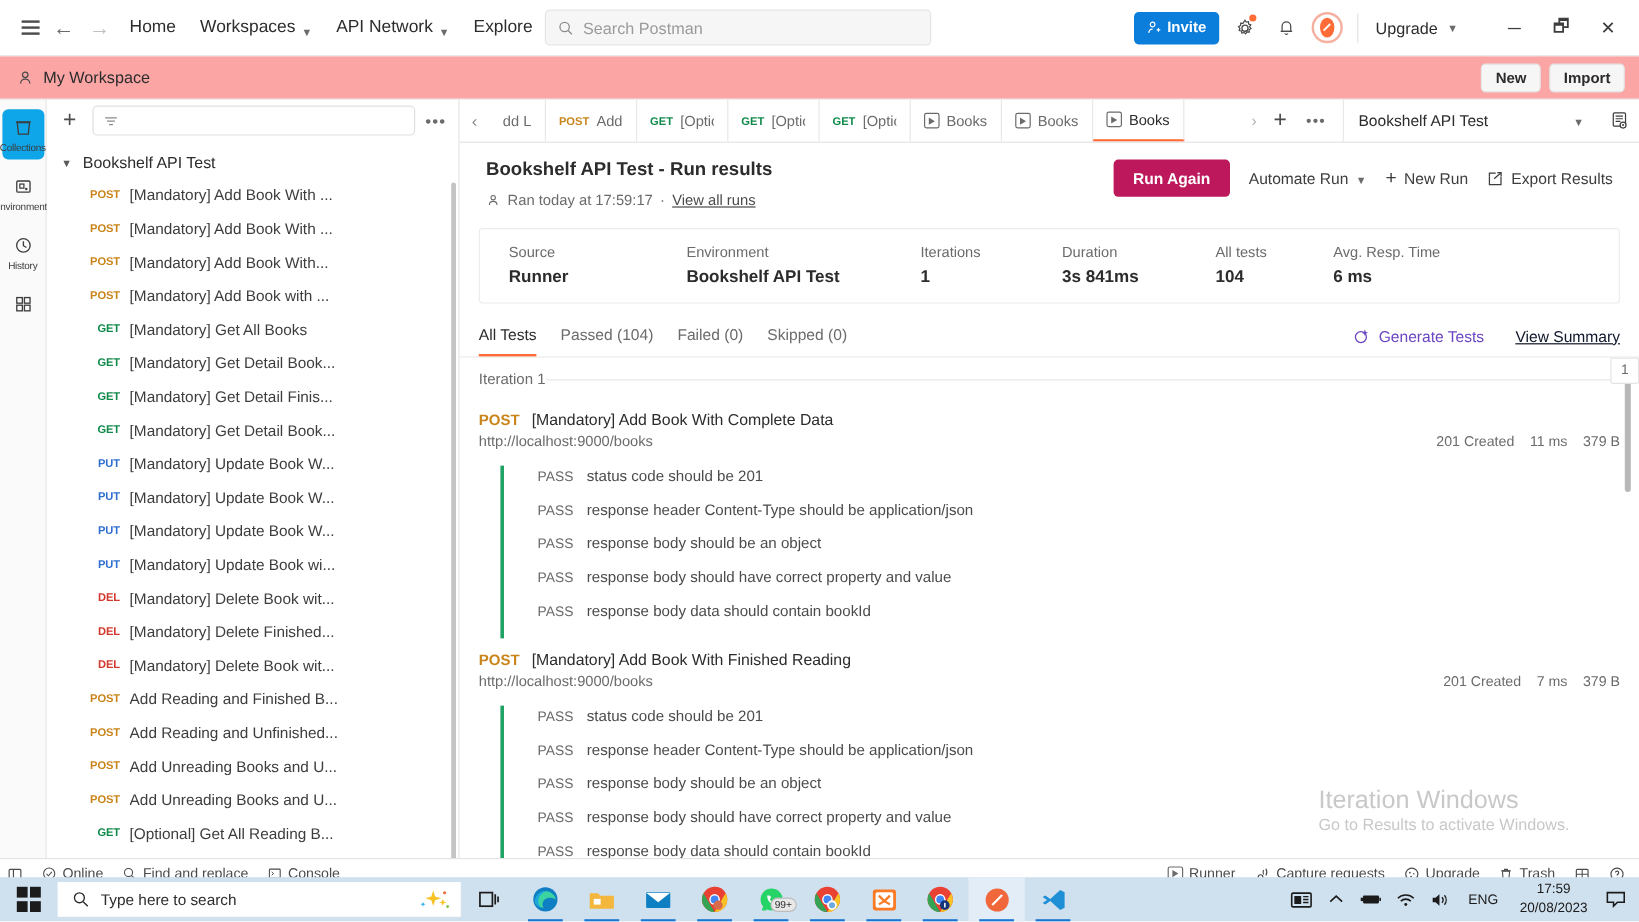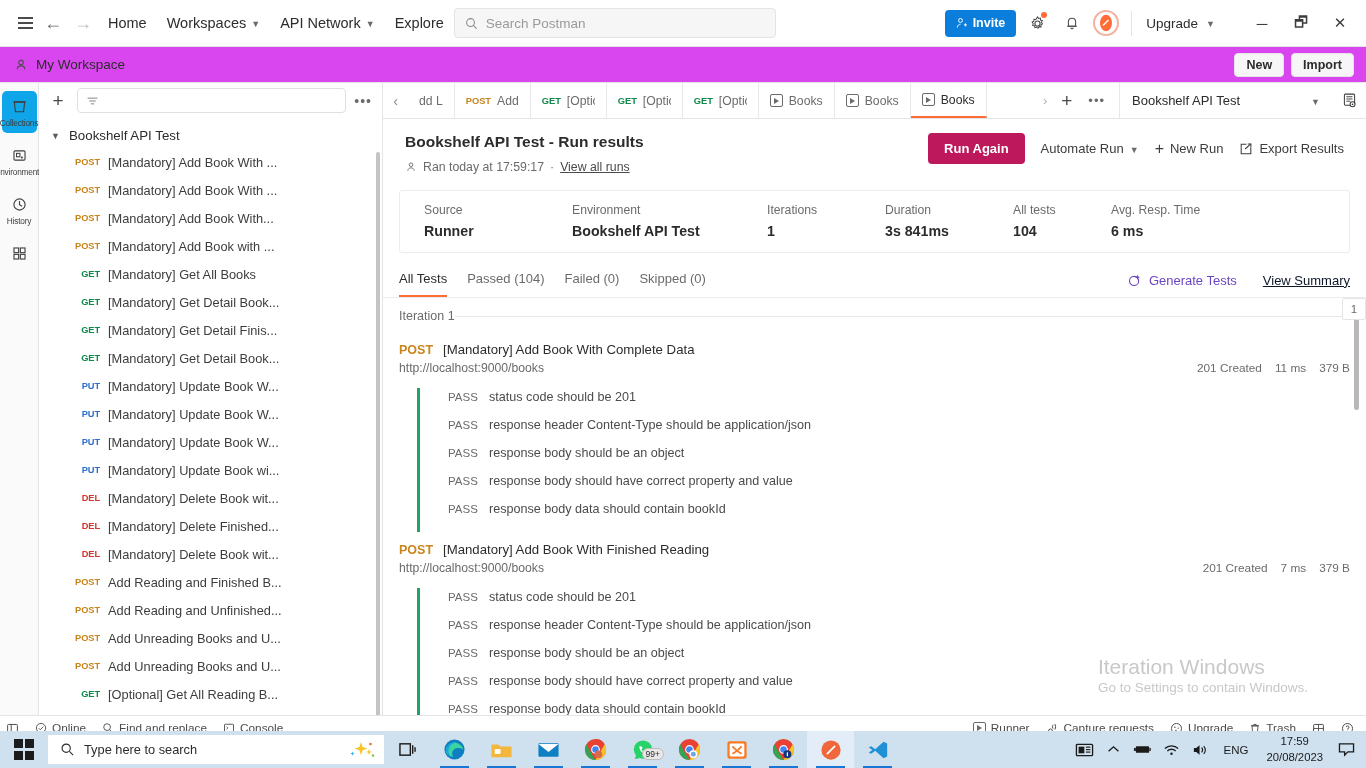--- a/index.html
+++ b/index.html
@@ -19,21 +19,21 @@
   }
   .hamburger { width: 26px; height: 26px; display:flex; align-items:center; justify-content:center; cursor:pointer; }
   .hamburger span { display:block; width:15px; height:1.6px; background:#4b4b4b; position:relative; }
   .hamburger span::before, .hamburger span::after {
     content:""; position:absolute; left:0; width:15px; height:1.6px; background:#4b4b4b;
   }
   .hamburger span::before { top:-5px; } .hamburger span::after { top:5px; }
   .navarrow { width:30px; height:30px; display:flex; align-items:center; justify-content:center;
     font-size:18px; color:#6b6b6b; cursor:pointer; }
   .navarrow.dim { color:#c2c2c2; }
-  .navitem { font-size:14.5px; color:#2c2c2c; padding:6px 10px; display:flex; align-items:center; gap:5px; cursor:pointer; border-radius:4px; }
+  .navitem { font-size:14.5px; color:#2c2c2c; padding:6px 10px; display:flex; align-items:flex-end; gap:5px; cursor:pointer; border-radius:4px; }
   .caret { font-size:9px; color:#6b6b6b; transform:translateY(1px); }
   .search-wrap { flex:1; display:flex; justify-content:flex-start; }
   .searchbox {
     width: 322px; height: 30px; background:#f6f6f6; border:1px solid #e4e4e4;
     border-radius:4px; display:flex; align-items:center; gap:8px; padding:0 10px;
     font-size:13.5px; color:#9a9a9a; cursor:text;
   }
   .right-cluster { display:flex; align-items:center; gap:7px; }
   .invite-btn {
     background:#0b7ddb; color:#fff; font-size:12.5px; font-weight:bold;
@@ -51,21 +51,21 @@
     font-size:13.5px; color:#2c2c2c; font-weight:normal; padding:5px 24px;
     display:flex; align-items:center; gap:8px; cursor:pointer;
     border-left:1px solid #e4e4e4; margin-left:5px; padding-left:14px;
   }
   .wincontrol { width:32px; height:30px; display:flex; align-items:center; justify-content:center;
     font-size:15px; color:#3d3d3d; cursor:pointer; }
 
   
   .wsbar {
     height: 36px; display:flex; align-items:center; border-bottom:1px solid #e4e4e4;
-    padding: 0 12px 0 14px; background:#d946ef;
+    padding: 0 12px 0 14px; background:#fca5a5;
   }
   .ws-name { font-size:13.5px; color:#2c2c2c; display:flex; align-items:center; gap:8px; cursor:pointer; }
   .ws-spacer { flex:1; }
   .ws-btn {
     font-size:12.5px; color:#2c2c2c; background:#f6f6f6; border:1px solid #e4e4e4;
     border-radius:4px; padding:4px 11px; margin-left:7px; cursor:pointer; font-weight:600;
   }
 
   
   .body { display:flex; height: 632px; }
@@ -682,21 +682,21 @@
                   <span class="assert-status">PASS</span>
                   <span class="assert-text">response body data should contain bookId</span>
                 </div>
               </div>
             </div>
           </div>
         <div class="res-scroll"></div>
         <div class="iter-badge">1</div>
         <div class="watermark">
           <div class="wm1">Iteration Windows</div>
-          <div class="wm2">Go to Settings to contain Windows.</div>
+          <div class="wm2">Go to Results to activate Windows.</div>
         </div>
       </div>
     </div>
   </div>
 
   <div class="statusbar">
     <div class="sb-group">
       <div class="sb-item">
         <svg width="13" height="13" viewBox="0 0 16 16">
           <rect x="2" y="3" width="12" height="10" rx="1" fill="none" stroke="#4b4b4b" stroke-width="1.2"></rect>

